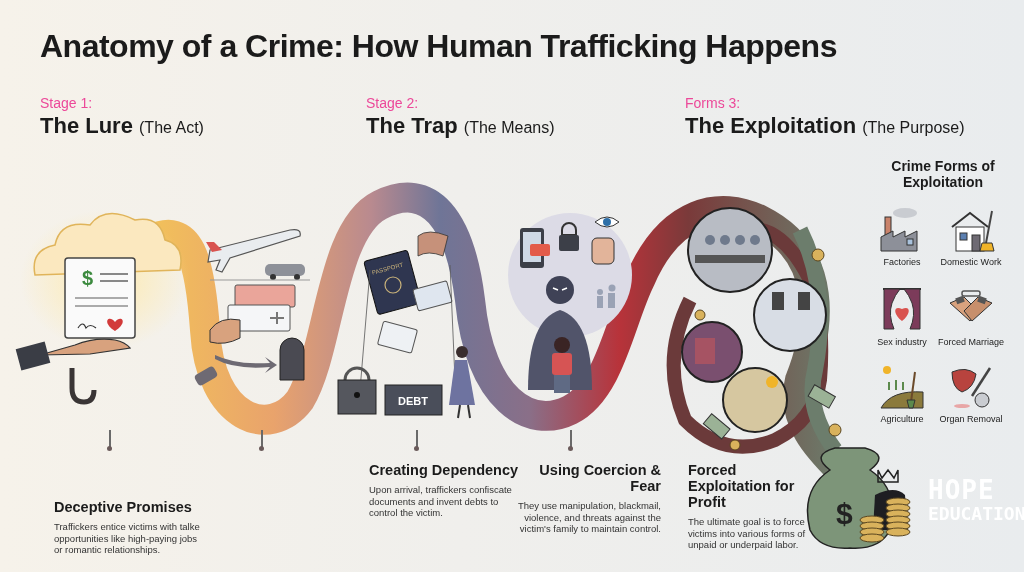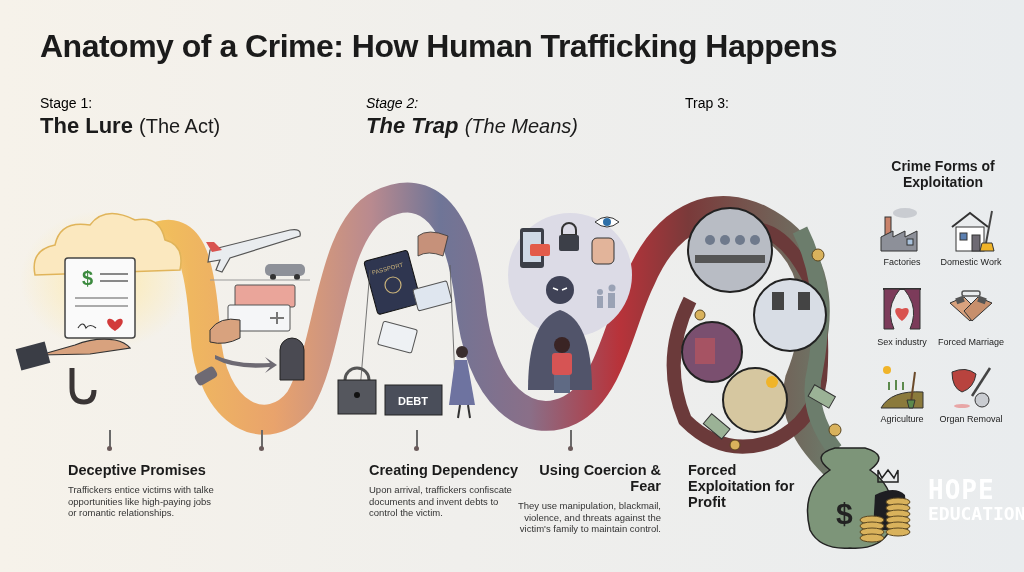--- a/index.html
+++ b/index.html
@@ -3,23 +3,23 @@
 <meta charset="utf-8">
 <style>
   html,body{margin:0;padding:0;}
   body{width:1024px;height:572px;overflow:hidden;position:relative;
     background:linear-gradient(90deg,#f6f2ea 0%,#f0efec 45%,#e9ecee 100%);
     font-family:"Liberation Sans",sans-serif;color:#1b1b1b;}
   .title{position:absolute;left:40px;top:28px;font-size:32px;letter-spacing:-0.5px;white-space:nowrap;}
   .title b{font-weight:700;}
   .title span.rest{font-weight:700;}
   .stage{position:absolute;top:95px;}
-  .stage .num{font-size:14px;color:#000000;}
+  .stage .num{font-size:14px;color:#ec4899;}
   .stage .name{font-size:22px;font-weight:700;margin-top:2px;white-space:nowrap;}
-  .stage .name .sub{font-size:20px;font-weight:400;margin-top:20px;}
+  .stage .name .sub{font-size:16px;font-weight:400;margin-top:20px;}
   .card{position:absolute;top:462px;width:150px;}
   .card h3{margin:0;font-size:14.5px;line-height:16px;font-weight:700;color:#1b1b1b;}
   .card p{margin:6px 0 0 0;font-size:9.5px;line-height:11.5px;color:#333;}
   .tick{position:absolute;width:1.5px;height:18px;background:#6a6a6a;top:430px;}
   .tick::after{content:"";position:absolute;left:-2px;bottom:-3px;width:5px;height:5px;border-radius:50%;background:#6a5a5a;}
   .forms-title{position:absolute;left:868px;top:158px;width:150px;text-align:center;font-size:14px;font-weight:700;line-height:16px;}
   .form{position:absolute;width:72px;text-align:center;}
   .form .lbl{font-size:9px;color:#222;margin-top:2px;white-space:nowrap;}
   .form svg{display:block;margin:0 auto;}
   .logo{position:absolute;left:928px;top:478px;color:#fff;font-family:"DejaVu Sans Mono",monospace;font-weight:700;line-height:24px;}
@@ -31,26 +31,27 @@
 <body>
 
 <div class="title">
   <b>Anatomy of a Crime:</b><span class="rest"> How Human Trafficking Happens</span>
 </div>
 
 <div class="stage" style="left:40px;">
   <div class="num">Stage 1:</div>
   <div class="name"><span>The Lure</span> <span class="sub">(The Act)</span></div>
 </div>
-<div class="stage" style="left:366px;font-style:italic;">
+<div class="stage" style="left:366px;">
   <div class="num">Stage 2:</div>
   <div class="name"><span>The Trap</span> <span class="sub">(The Means)</span></div>
 </div>
 <div class="stage" style="left:685px;">
-  <div class="num">Trap 3:</div>
+  <div class="num">Forms 3:</div>
+  <div class="name"><span>The Exploitation</span> <span class="sub">(The Purpose)</span></div>
 </div>
 
 <svg class="scene" width="1024" height="572" viewBox="0 0 1024 572">
   <defs>
     <linearGradient id="pathGrad" x1="0" y1="0" x2="1" y2="0">
       <stop offset="0" stop-color="#f2c15a"></stop>
       <stop offset="0.18" stop-color="#e9a36c"></stop>
       <stop offset="0.32" stop-color="#b98a8f"></stop>
       <stop offset="0.42" stop-color="#6f7597"></stop>
       <stop offset="0.55" stop-color="#8a6f88"></stop>
@@ -188,36 +189,37 @@
         <ellipse cx="898" cy="532" rx="12" ry="4"></ellipse>
     </g>
   </g>
 </svg>
 
 <div class="tick" style="left:109px;"></div>
 <div class="tick" style="left:261px;"></div>
 <div class="tick" style="left:416px;"></div>
 <div class="tick" style="left:570px;"></div>
 
-<div class="card" style="left:68px;">
+<div class="card" style="left:54px;margin-top:37px;">
   <h3>Deceptive Promises</h3>
   <p>Traffickers entice victims with talke opportunities like high-paying jobs or romantic relationships.</p>
 </div>
 <div class="card" style="left:216px;">
 </div>
 <div class="card" style="left:369px;">
   <h3>Creating Dependency</h3>
   <p>Upon arrival, traffickers confiscate documents and invent debts to control the victim.</p>
 </div>
 <div class="card" style="left:511px;text-align:right;">
   <h3>Using Coercion &amp; Fear</h3>
   <p>They use manipulation, blackmail, violence, and threats against the victim's family to maintain control.</p>
 </div>
 <div class="card" style="left:688px;top:462px;width:130px;">
   <h3>Forced Exploitation for Profit</h3>
+  <p>The ultimate goal is to force victims into various forms of unpaid or underpaid labor.</p>
 </div>
 
 <div class="forms-title">Crime Forms of Exploitation</div>
 
 <div class="form" style="left:866px;top:205px;">
   <svg width="50" height="50" viewBox="0 0 50 50">
     <ellipse cx="28" cy="8" rx="12" ry="5" fill="#c9ccd1"></ellipse>
     <rect x="8" y="12" width="6" height="26" fill="#c9826a" stroke="#333"></rect>
     <path d="M4,46 v-14 l12,-6 v6 l12,-6 v6 l12,-6 v20 z" fill="#8d9099" stroke="#333"></path>
     <rect x="30" y="34" width="6" height="6" fill="#a9c2dc" stroke="#333"></rect>

